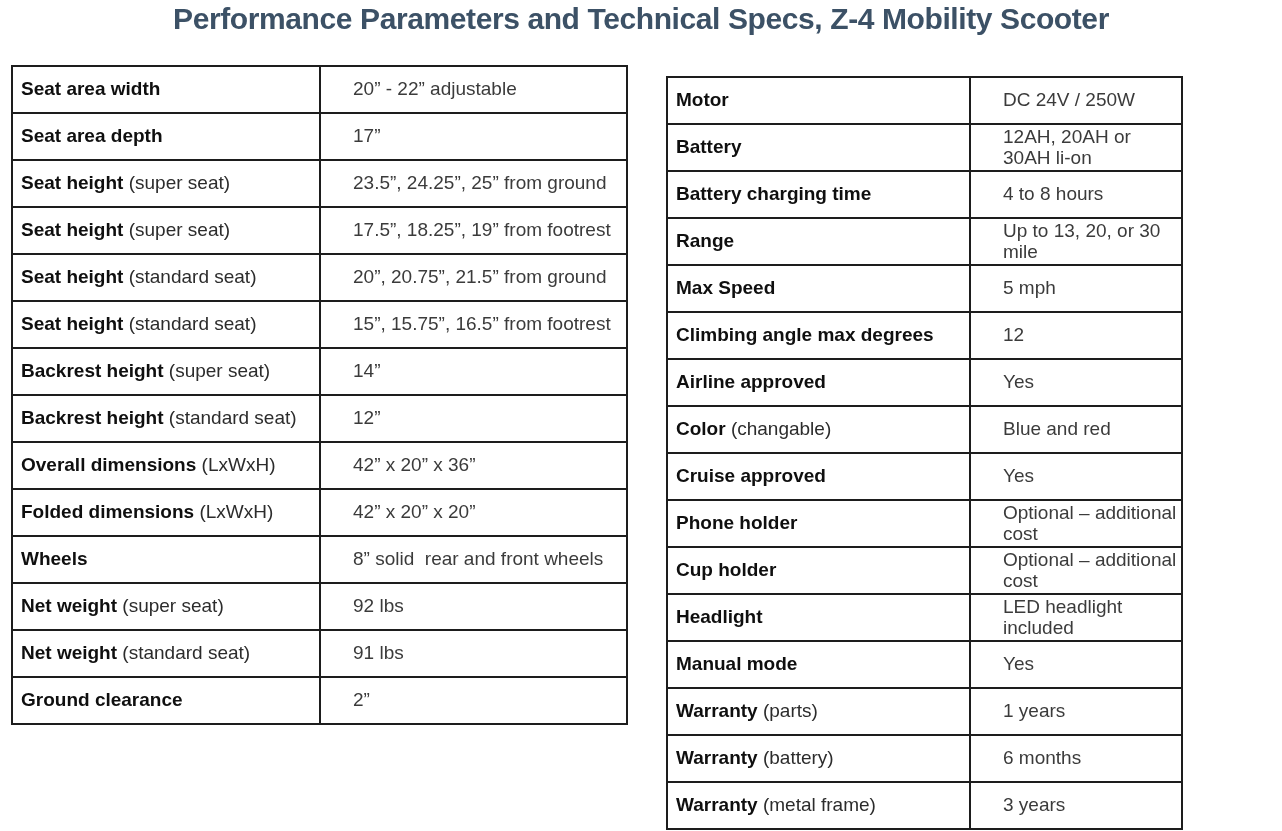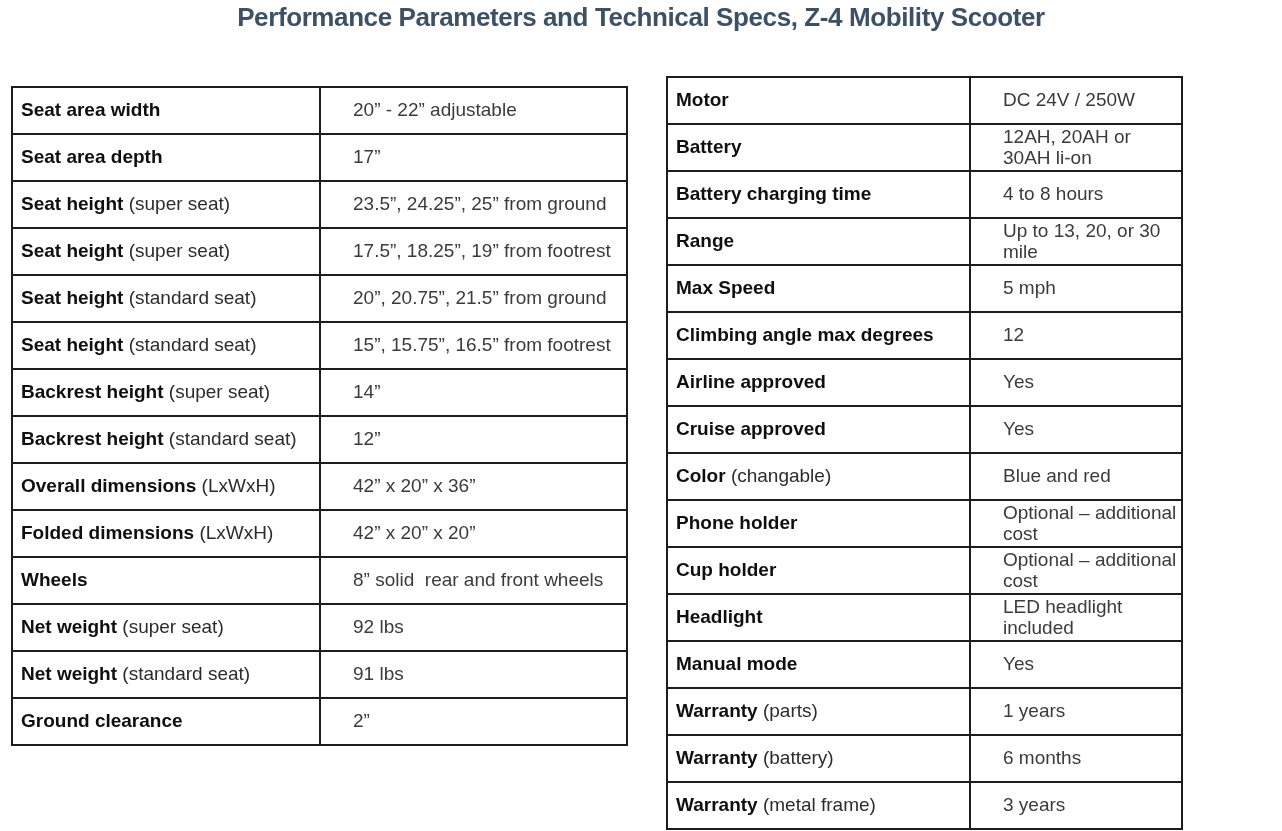--- a/index.html
+++ b/index.html
@@ -11,34 +11,34 @@
     height: 831px;
     overflow: hidden;
     font-family: "Liberation Sans", sans-serif;
   }
   .page-title {
     position: absolute;
     top: 0;
     left: 0;
     width: 1282px;
     text-align: center;
-    font-size: 26px;
+    font-size: 30px;
     font-weight: 700;
     letter-spacing: -0.4px;
     color: #3c5166;
     margin: 0;
     padding-top: 2px;
   }
   table.spec-table {
     position: absolute;
     border-collapse: collapse;
     table-layout: fixed;
     background: #ffffff;
   }
-  #left-table  { left: 11px;  top: 86px; width: 617px; }
+  #left-table  { left: 11px;  top: 65px; width: 617px; }
   #right-table { left: 666px; top: 76px; width: 517px; }
   .spec-table tr { height: 47px; }
   .spec-table td {
     border: 2px solid #1d1d1d;
     padding: 0 4px 0 8px;
     font-size: 19px;
     vertical-align: middle;
     overflow: hidden;
     white-space: pre-wrap;
     line-height: 1.1;
@@ -140,26 +140,26 @@
       </tr>
       <tr>
         <td class="k"><b>Climbing angle max degrees</b></td>
         <td class="v">12</td>
       </tr>
       <tr>
         <td class="k"><b>Airline approved</b></td>
         <td class="v">Yes</td>
       </tr>
       <tr>
+        <td class="k"><b>Color</b> <span class="sfx">(changable)</span></td>
+        <td class="v">Blue and red</td>
+      </tr>
+      <tr>
         <td class="k"><b>Cruise approved</b></td>
         <td class="v">Yes</td>
-      </tr>
-      <tr>
-        <td class="k"><b>Color</b> <span class="sfx">(changable)</span></td>
-        <td class="v">Blue and red</td>
       </tr>
       <tr>
         <td class="k"><b>Phone holder</b></td>
         <td class="v">Optional – additional cost</td>
       </tr>
       <tr>
         <td class="k"><b>Cup holder</b></td>
         <td class="v">Optional – additional cost</td>
       </tr>
       <tr>

